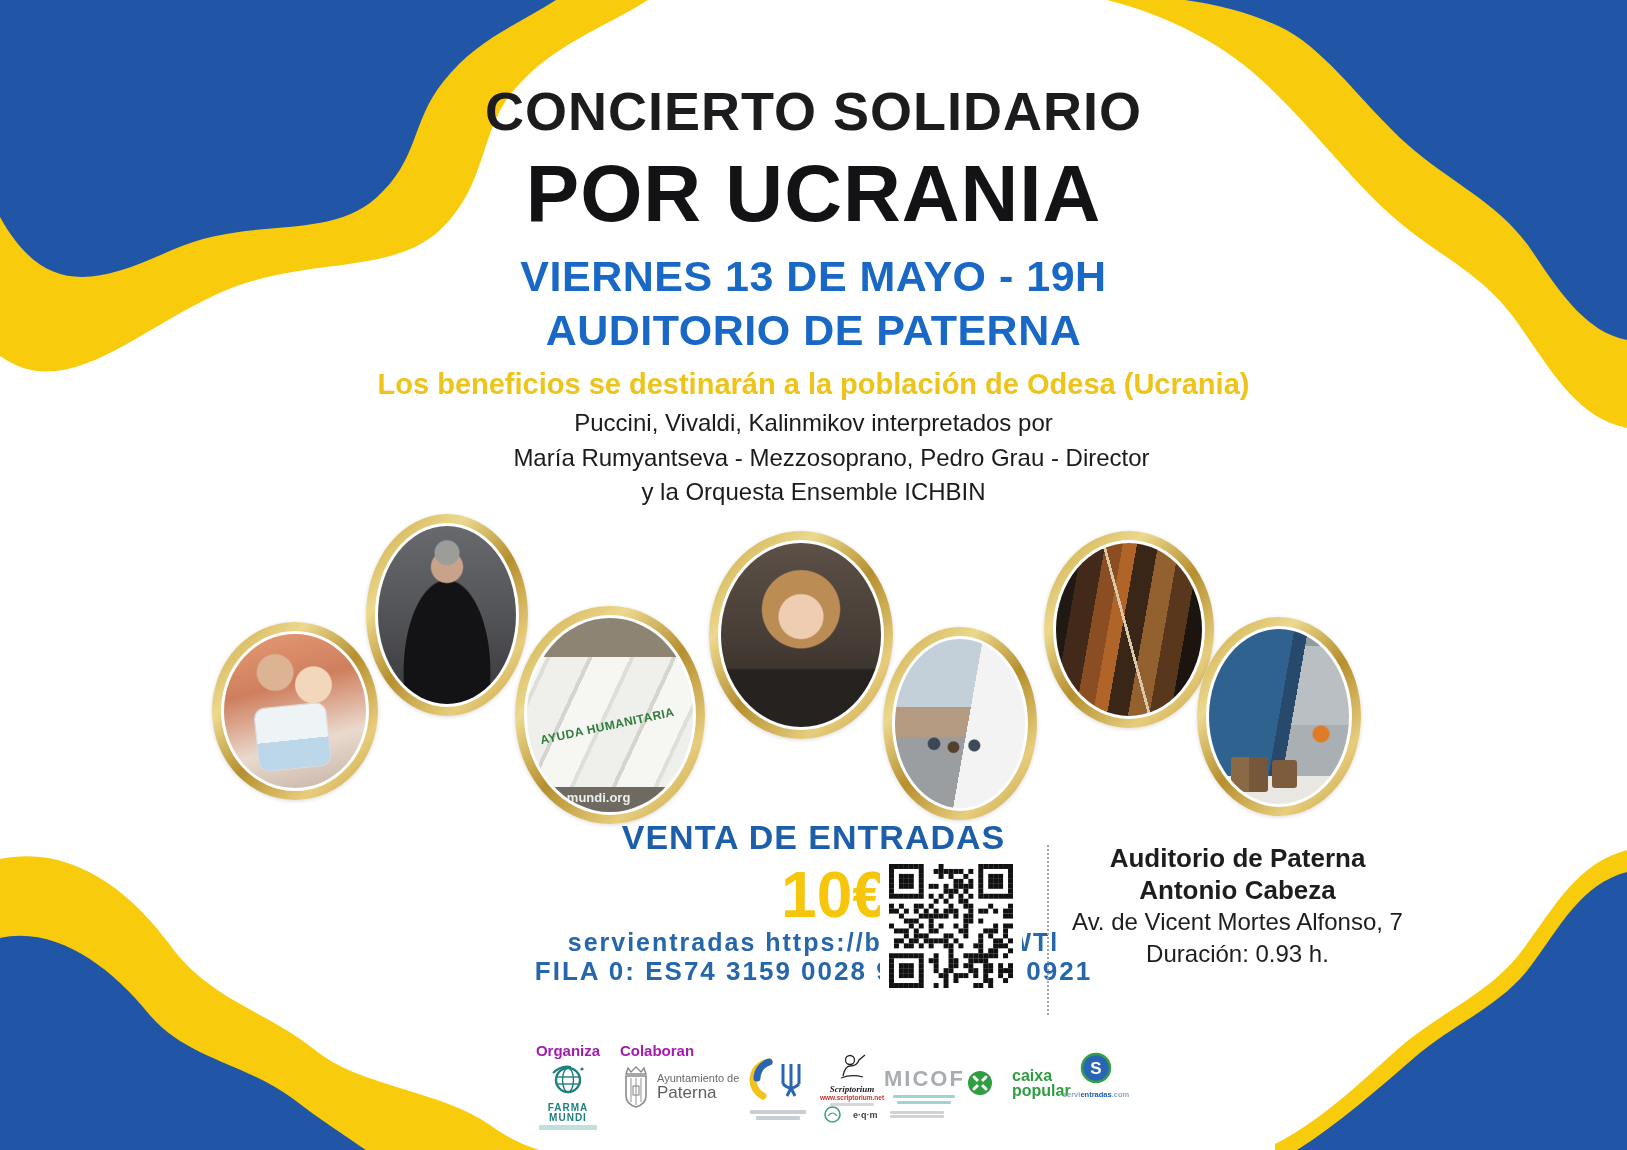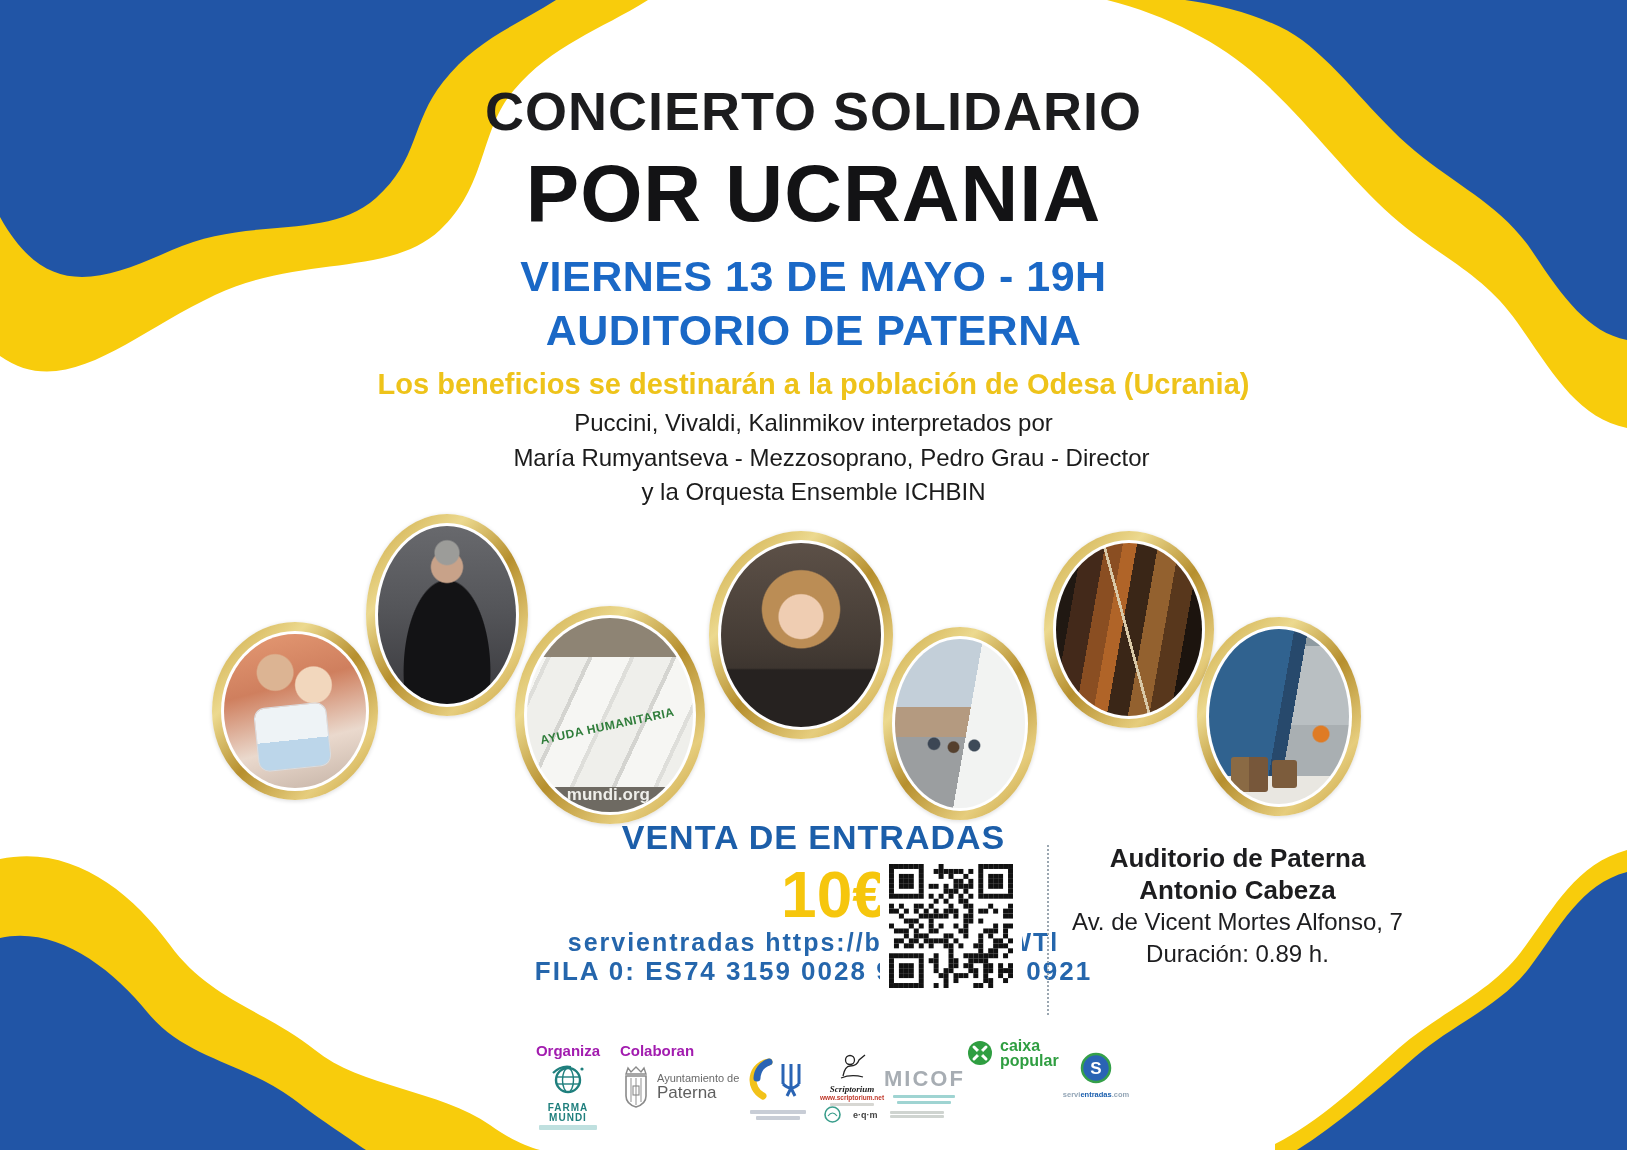--- a/index.html
+++ b/index.html
@@ -51,21 +51,21 @@
     radial-gradient(circle at 50% 15%, #9c9c99 0 7%, rgba(0,0,0,0) 8%),
     radial-gradient(circle at 50% 23%, #c8a289 0 10%, rgba(0,0,0,0) 11%),
     radial-gradient(ellipse at 50% 82%, #131315 0 44%, rgba(0,0,0,0) 45%),
     linear-gradient(180deg,#68696d 0%,#55565a 45%,#39393d 100%);}
   .ph-boxes{background:
     linear-gradient(180deg,#8e8474 0 20%, rgba(0,0,0,0) 20%),
     linear-gradient(0deg,#6e6a62 0 13%, rgba(0,0,0,0) 13%),
     repeating-linear-gradient(115deg,#f6f6f3 0 34px,#dededa 34px 38px,#efefeb 38px 72px,#d4d4d0 72px 76px);}
   .cap-green{position:absolute;left:7%;top:52%;transform:rotate(-12deg);font-size:12px;font-weight:800;
     color:#2f7d3a;letter-spacing:.5px;white-space:nowrap;}
-  .cap-white{position:absolute;left:24%;bottom:3.5%;font-size:17px;color:#efefea;font-weight:600;}
+  .cap-white{position:absolute;left:24%;bottom:3.5%;font-size:13px;color:#efefea;font-weight:600;}
   .ph-soprano{background:
     radial-gradient(circle at 50% 40%, #efcdb2 0 16%, rgba(0,0,0,0) 17%),
     radial-gradient(circle at 50% 36%, #bb8d55 0 27%, rgba(0,0,0,0) 28%),
     linear-gradient(180deg, rgba(0,0,0,0) 0 68%, #262220 69%),
     linear-gradient(180deg,#5c5047 0%,#453c35 55%,#2a2522 100%);}
   .ph-volunteers{background:
     radial-gradient(circle at 30% 62%, #3c4654 0 4%, rgba(0,0,0,0) 5%),
     radial-gradient(circle at 45% 64%, #55402e 0 4%, rgba(0,0,0,0) 5%),
     radial-gradient(circle at 61% 63%, #3e4a58 0 4%, rgba(0,0,0,0) 5%),
     linear-gradient(100deg, rgba(0,0,0,0) 0 55%, #f2f3f2 55% 92%, #c9cccc 92%),
@@ -116,21 +116,21 @@
   .pt-text2 { font-size:17px; color:#5f5f5f; line-height:18px; }
   .ukraine { left:746px; top:1058px; width:64px; text-align:center; }
   .uk-bar { margin:2px auto 0; width:56px; height:4px; background:#c8cdd6; border-radius:1px; }
   .scriptorium { left:820px; top:1052px; width:64px; text-align:center; }
   .sc-name { font-size:9px; font-weight:700; color:#222; font-family:"Liberation Serif", serif; font-style:italic; }
   .sc-url { font-size:6.5px; color:#c0392b; font-weight:700; }
   .sc-bar { margin:2px auto 0; width:44px; height:3px; background:#d7d7d3; border-radius:1px; }
   .micof { left:884px; top:1066px; width:80px; text-align:center; }
   .mi-text { font-size:22px; font-weight:700; color:#a7adb3; letter-spacing:2px; }
   .mi-bar { margin:3px auto 0; width:62px; height:3px; background:#9fd4d2; border-radius:1px; }
-  .caixa { left:966px; top:1038px; display:flex; align-items:center; gap:6px; }
+  .caixa { left:966px; top:1068px; display:flex; align-items:center; gap:18px; }
   .cx-text { font-size:16px; font-weight:800; color:#2f9e41; line-height:15px; }
   .servientradas { left:1060px; top:1052px; width:72px; text-align:center; }
   .sv-text { font-size:7.5px; font-weight:700; margin-top:2px; }
   .sv-p1 { color:#93a5b6; } .sv-p2 { color:#1b5fae; } .sv-p3 { color:#93a5b6; }
   .eqm { left:824px; top:1106px; display:flex; align-items:center; gap:12px; }
   .eq-text { font-size:9px; font-weight:700; color:#444; }
   .eq-bars div { width:54px; height:3px; background:#cfd4d0; border-radius:1px; margin:1px 0; }
 </style>
 </head>
 <body>
@@ -506,21 +506,21 @@
         <rect x="85" y="120" width="5" height="5" fill="#111"></rect>
         <rect x="90" y="120" width="5" height="5" fill="#111"></rect>
         <rect x="100" y="120" width="5" height="5" fill="#111"></rect>
       </svg></div>
   <div class="divider"></div>
 
   <div class="venueinfo">
     <div class="vb">Auditorio de Paterna</div>
     <div class="vb">Antonio Cabeza</div>
     <div class="vr">Av. de Vicent Mortes Alfonso, 7</div>
-    <div class="vr">Duración: 0.89 h.</div>
+    <div class="vr">Duración: 0.93 h.</div>
   </div>
 
   <div class="label lab-org">Organiza</div>
   <div class="label lab-col">Colaboran</div>
 
   <div class="logo farmamundi">
     <svg width="38" height="36" viewBox="0 0 38 36">
       <circle cx="19" cy="17" r="12" fill="none" stroke="#1f7f7d" stroke-width="2.4"></circle>
       <ellipse cx="19" cy="17" rx="5.5" ry="12" fill="none" stroke="#1f7f7d" stroke-width="1.4"></ellipse>
       <line x1="7" y1="14" x2="31" y2="14" stroke="#1f7f7d" stroke-width="1.4"></line>

